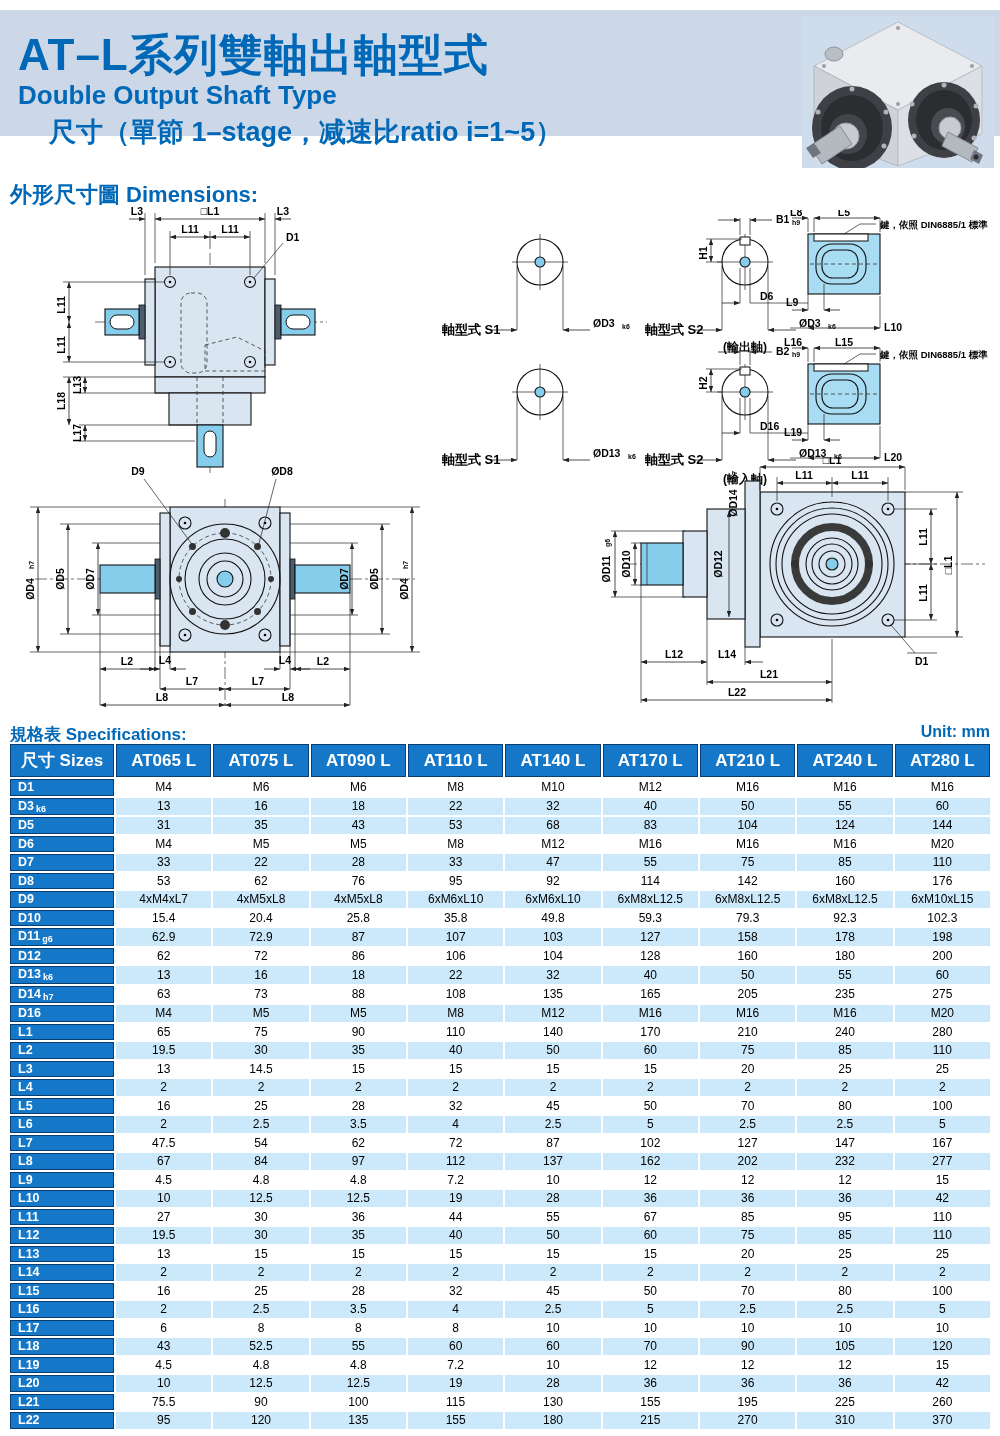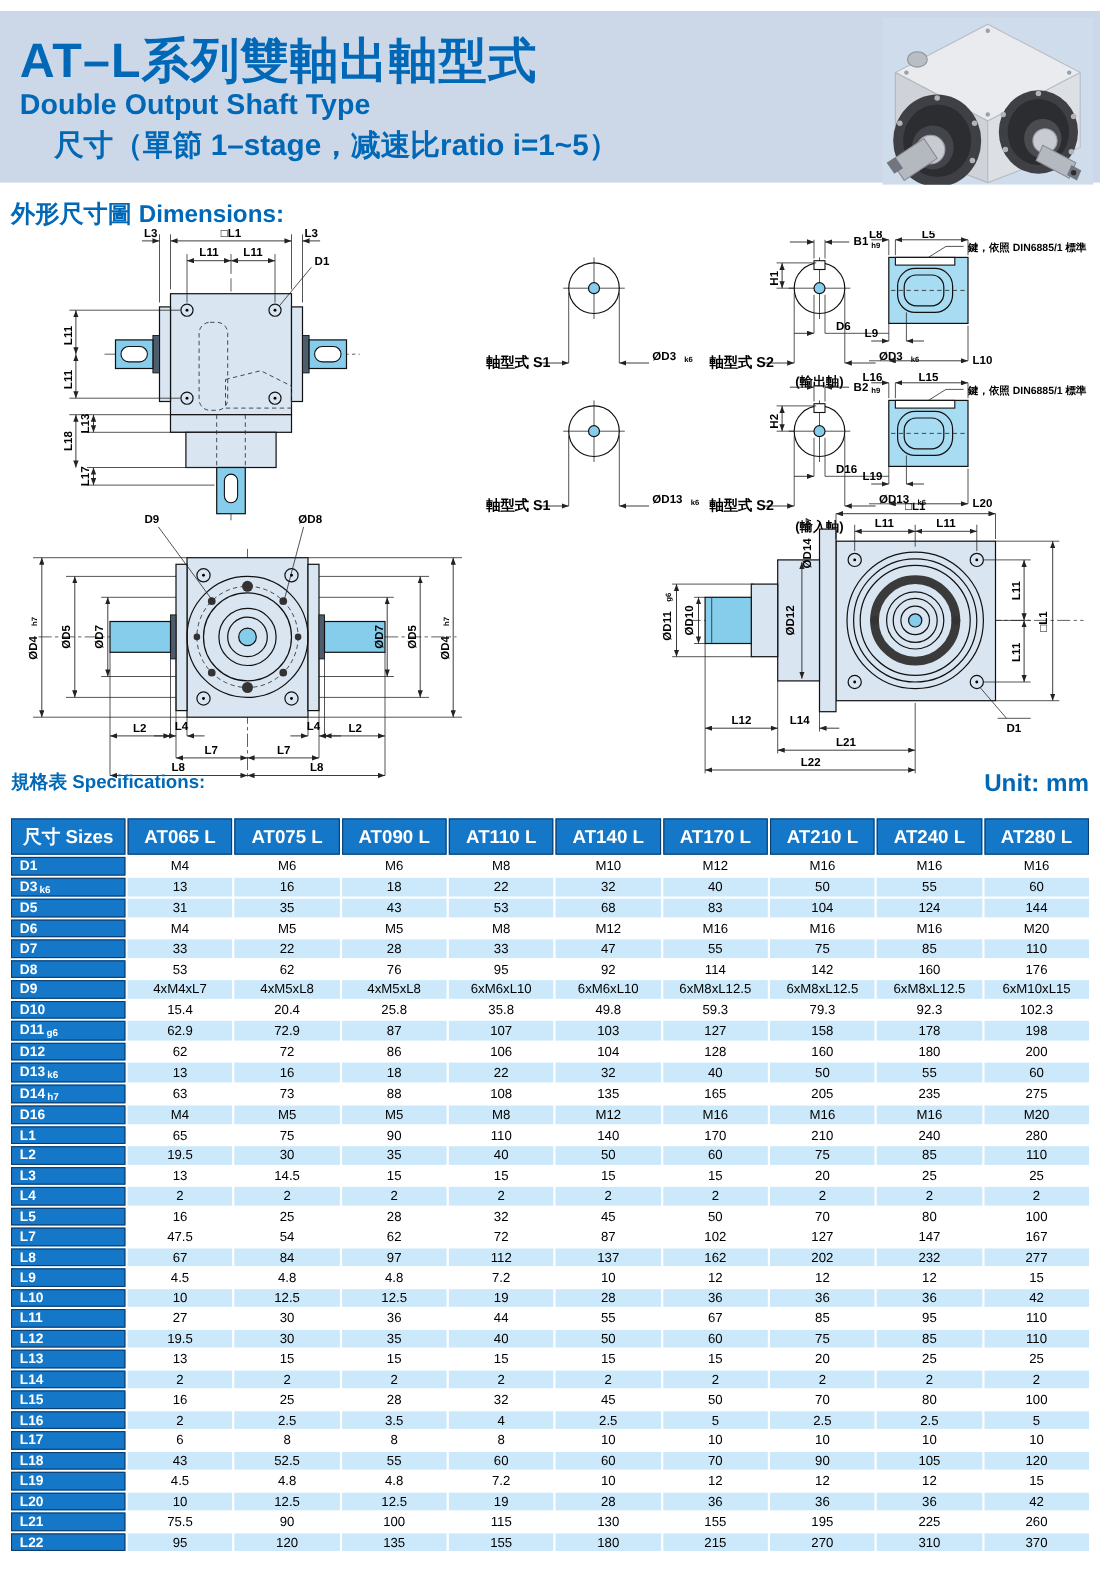--- a/index.html
+++ b/index.html
@@ -1,30 +1,30 @@
 <!DOCTYPE html>
 <html><head>
 <meta charset="utf-8">
 <style>
   html,body{margin:0;padding:0;}
   body{width:1000px;height:1436px;position:relative;background:#fff;
        font-family:"Liberation Sans","DejaVu Sans",sans-serif;
        --accent:#0068b6;--band:#ccd8e8;--blue:#1477c8;--rowalt:#cbe9fa;
        --cellborder:#0a3e70;--bodyfill:#dae5f2;--cyan:#85cdea;}
   
-  .band{position:absolute;top:10px;left:0;width:1000px;height:156px;background:var(--band);text-decoration:underline;}
+  .band{position:absolute;top:10px;left:0;width:1000px;height:126px;background:var(--band);text-decoration:underline;}
   .t1{position:absolute;top:16px;left:18px;font-size:44px;font-weight:bold;color:var(--accent);letter-spacing:1px;white-space:nowrap;}
   .t2{position:absolute;top:70px;left:18px;font-size:26px;font-weight:bold;color:var(--accent);white-space:nowrap;}
   .t3{position:absolute;top:104px;left:18px;font-size:27px;font-weight:bold;color:var(--accent);white-space:nowrap;margin-left:31px;}
   .photo{position:absolute;top:6px;right:6px;width:192px;height:152px;}
   
   .secdim{position:absolute;top:180px;left:10px;font-size:22px;font-weight:bold;color:var(--accent);}
-  .specrow{position:absolute;top:699px;left:10px;right:10px;height:20px;}
+  .specrow{position:absolute;top:723px;left:10px;right:10px;height:20px;}
   .speclabel{position:absolute;left:0;top:0;font-size:17px;font-weight:bold;color:var(--accent);}
-  .unitlabel{position:absolute;right:0;top:0;font-size:22px;font-weight:bold;color:var(--accent);}
+  .unitlabel{position:absolute;right:0;top:0;font-size:16px;font-weight:bold;color:var(--accent);}
   
   .draw{position:absolute;top:205px;left:0;width:1000px;height:515px;}
   .draw svg{position:absolute;}
   .ln{stroke:#111;fill:none;stroke-width:1.1;}
   .fb{fill:var(--bodyfill);stroke:#111;stroke-width:1.1;}
   .cy{fill:var(--cyan);stroke:#111;stroke-width:1.1;}
   .cy2{fill:#a8dcf2;stroke:#111;stroke-width:1.1;}
   .wn{fill:#fff;stroke:#111;stroke-width:1;}
   .dk{fill:#4d5d6d;stroke:#111;stroke-width:0.8;}
   .thin{stroke:#222;fill:none;stroke-width:0.7;}
@@ -736,20 +736,32 @@
           <td class="val">16</td>
           <td class="val">25</td>
           <td class="val">28</td>
           <td class="val">32</td>
           <td class="val">45</td>
           <td class="val">50</td>
           <td class="val">70</td>
           <td class="val">80</td>
           <td class="val">100</td>
         </tr>
+        <tr class="alt">
+          <td class="label"><span>L6</span></td>
+          <td class="val">2</td>
+          <td class="val">2.5</td>
+          <td class="val">3.5</td>
+          <td class="val">4</td>
+          <td class="val">2.5</td>
+          <td class="val">5</td>
+          <td class="val">2.5</td>
+          <td class="val">2.5</td>
+          <td class="val">5</td>
+        </tr>
         <tr>
           <td class="label"><span>L7</span></td>
           <td class="val">47.5</td>
           <td class="val">54</td>
           <td class="val">62</td>
           <td class="val">72</td>
           <td class="val">87</td>
           <td class="val">102</td>
           <td class="val">127</td>
           <td class="val">147</td>

